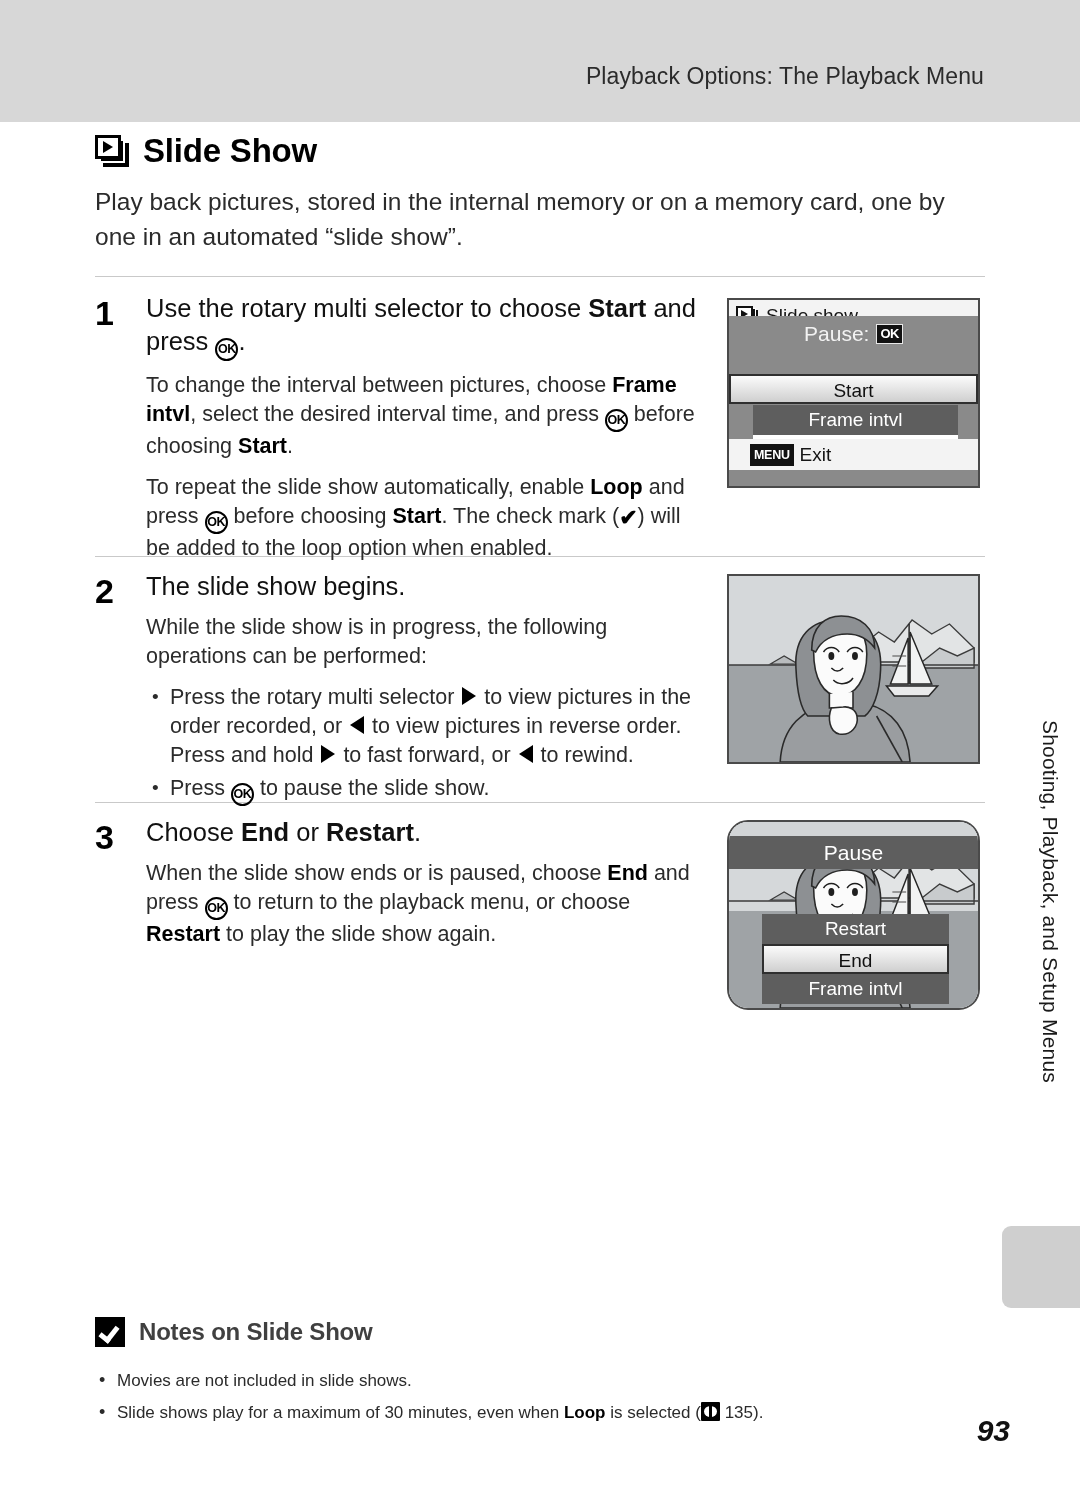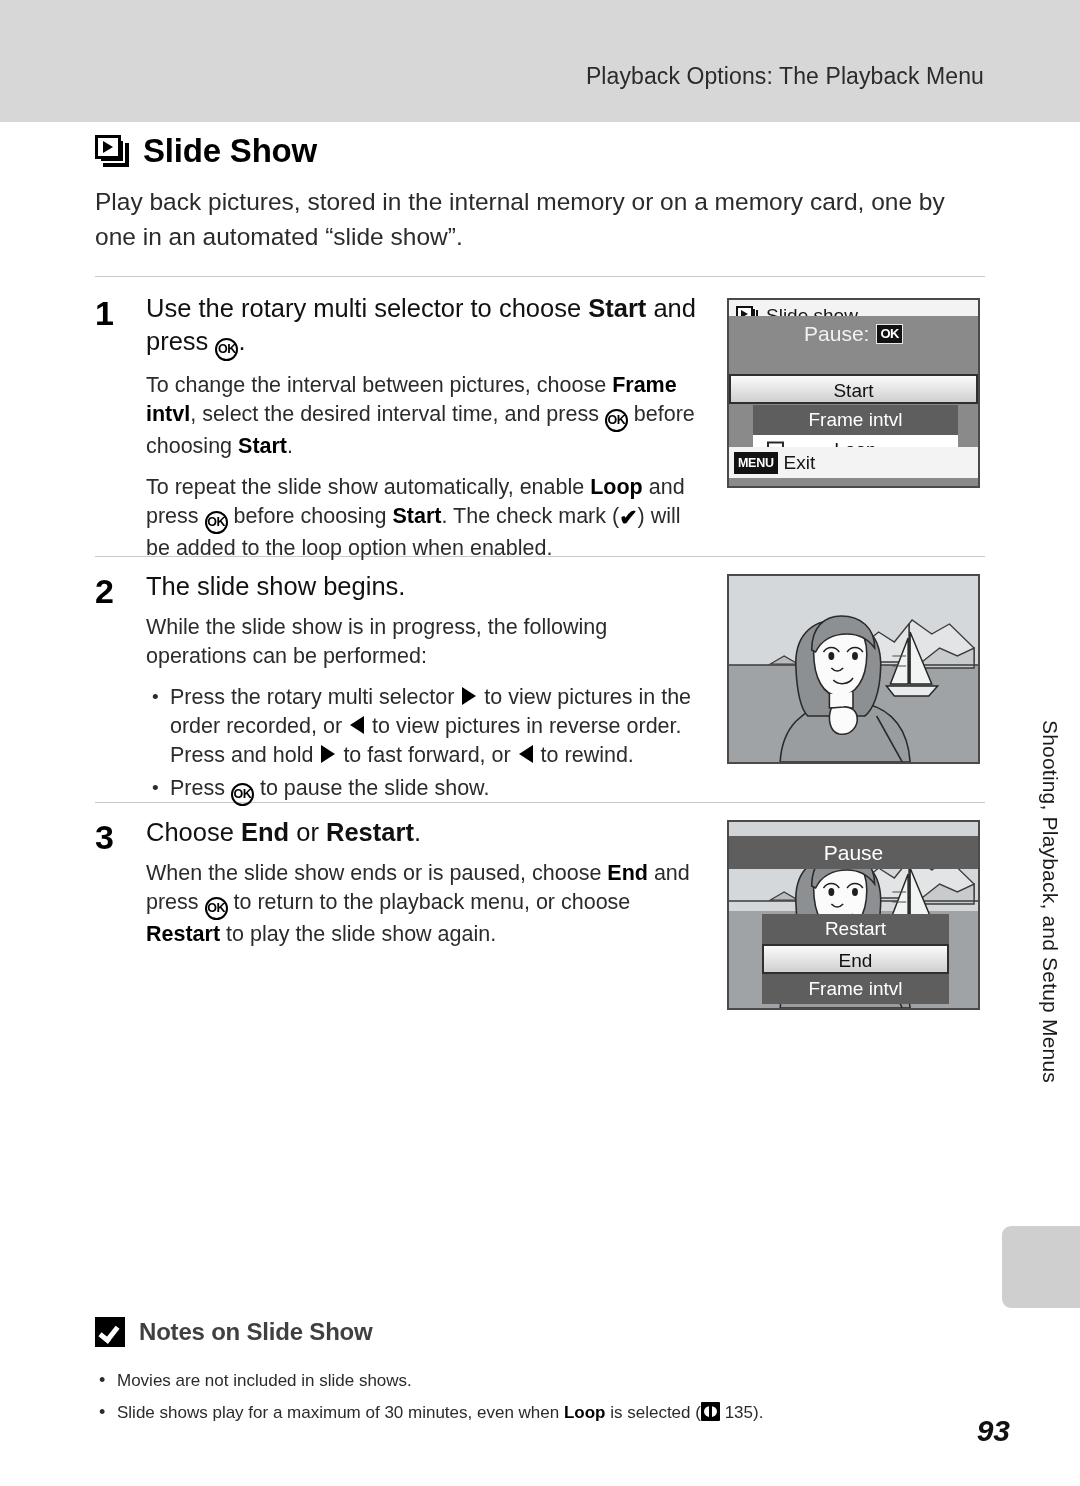--- a/index.html
+++ b/index.html
@@ -303,27 +303,27 @@
     position: absolute;
     left: 14px; top: 50%;
     transform: translateY(-50%);
     width: 17px; height: 17px;
     border: 2px solid #2a2a2a;
     background: #fff;
     box-sizing: border-box;
   }
   .scr1-footer {
     position: absolute;
-    left: 0; bottom: 8px;
+    left: 0; bottom: 16px;
     width: 100%; height: 31px;
     background: #f3f3f3;
     display: flex;
     align-items: center;
     gap: 6px;
-    padding-left: 5px;
+    padding-left: 21px;
     box-sizing: border-box;
   }
   .menu-badge {
     background: #111;
     color: #fff;
     font-size: 12.5px;
     font-weight: bold;
     line-height: 18px;
     padding: 1px 3px;
     letter-spacing: -.3px;
@@ -574,21 +574,21 @@
       </svg>
     </div>
   </div>
 
   <div class="step-num" style="top:698px;">3</div>
   <div class="step-body" style="top:694px;">
     <p class="step-title"><span>Choose </span><b>End</b><span> or </span><b>Restart</b><span>.</span></p>
     <p class="step-p"><span>When the slide show ends or is paused, choose </span><b>End</b><span> and press </span><span class="ok-btn">OK</span><span> to return to the playback menu, or choose </span><b>Restart</b><span> to play the slide show again.</span></p>
   </div>
 
-  <div class="screen" style="left:727px; top:698px; background:#cdd0d2;">
+  <div class="screen" style="left:727px; top:698px; background:#cdd0d2;border-radius:21px;">
     <div class="photo">
       <div class="sky"></div>
       <div class="sea"></div>
       <svg viewBox="0 0 253 186" preserveAspectRatio="none">
         <path d="M120 72 L152 46 L168 56 L186 34 L206 48 L224 38 L249 62 L249 76 L120 76 Z" fill="#e2e4e5" stroke="#3b3b3b" stroke-width="1.4"></path>
         <path d="M196 76 L214 62 L232 70 L249 62 L249 82 L196 82 Z" fill="#c8cbcd" stroke="#3b3b3b" stroke-width="1.4"></path>
         <path d="M42 78 L56 70 L70 78 Z" fill="#b9bcbe" stroke="#3b3b3b" stroke-width="1.2"></path>
         <line x1="0" y1="79" x2="253" y2="79" stroke="#3b3b3b" stroke-width="1.3"></line>
         <g stroke="#262626" stroke-width="1.5" fill="#f2f3f3">
           <path d="M183 38 L183 98"></path>

